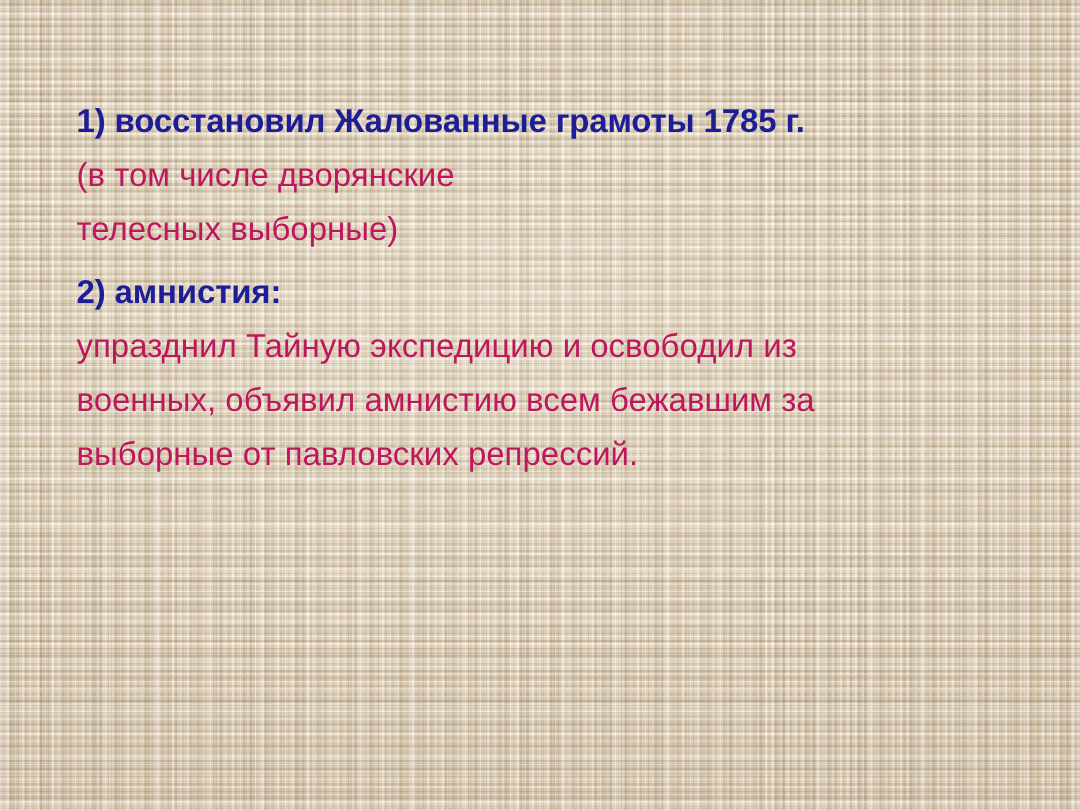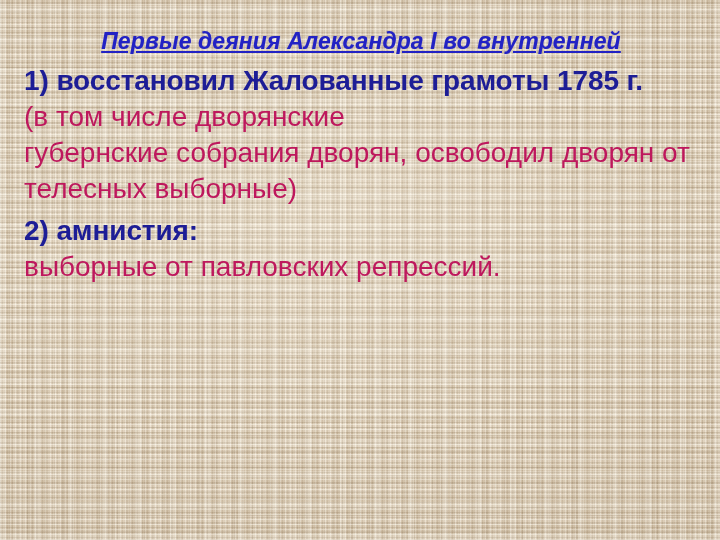--- a/index.html
+++ b/index.html
@@ -121,23 +121,24 @@
     text-shadow: 0 0 1px rgba(34,34,196,0.30);
   }
 
   .body-block {
     margin: 0;
     padding: 0;
   }
 
   .line {
     display: block;
-    font-size: 28px;
+    font-size: 22px;
     line-height: 36px;
     white-space: nowrap;
+    margin-left: 27px;
   }
 
   .line.bold {
     font-weight: bold;
     color: #1d1d96;
     letter-spacing: -0.1px;
   }
 
   .line.regular {
     font-weight: normal;
@@ -155,27 +156,27 @@
 <div id="slide">
 
   <div class="texture-layer tex-warp"></div>
   <div class="texture-layer tex-weft"></div>
   <div class="texture-layer tex-slub"></div>
   <div class="texture-layer tex-tone"></div>
 
   <div id="content">
 
     <div class="slide-title">
-      <span>Первые деяния Александра I во внутренней</span>
       <br>
     </div>
 
     <div class="body-block" id="body-block">
         <span class="line bold">1) восстановил Жалованные грамоты 1785 г.</span>
         <span class="line regular">(в том числе дворянские</span>
-        <span class="line regular">губернские собрания дворян, освободил дворян от</span>
         <span class="line regular">телесных выборные)</span>
         <span class="line bold gap-before">2) амнистия:</span>
+        <span class="line regular">упразднил Тайную экспедицию и освободил из</span>
+        <span class="line regular">военных, объявил амнистию всем бежавшим за</span>
         <span class="line regular">выборные от павловских репрессий.</span>
       </div>
 
   </div>
 </div>
 
 </body></html>

